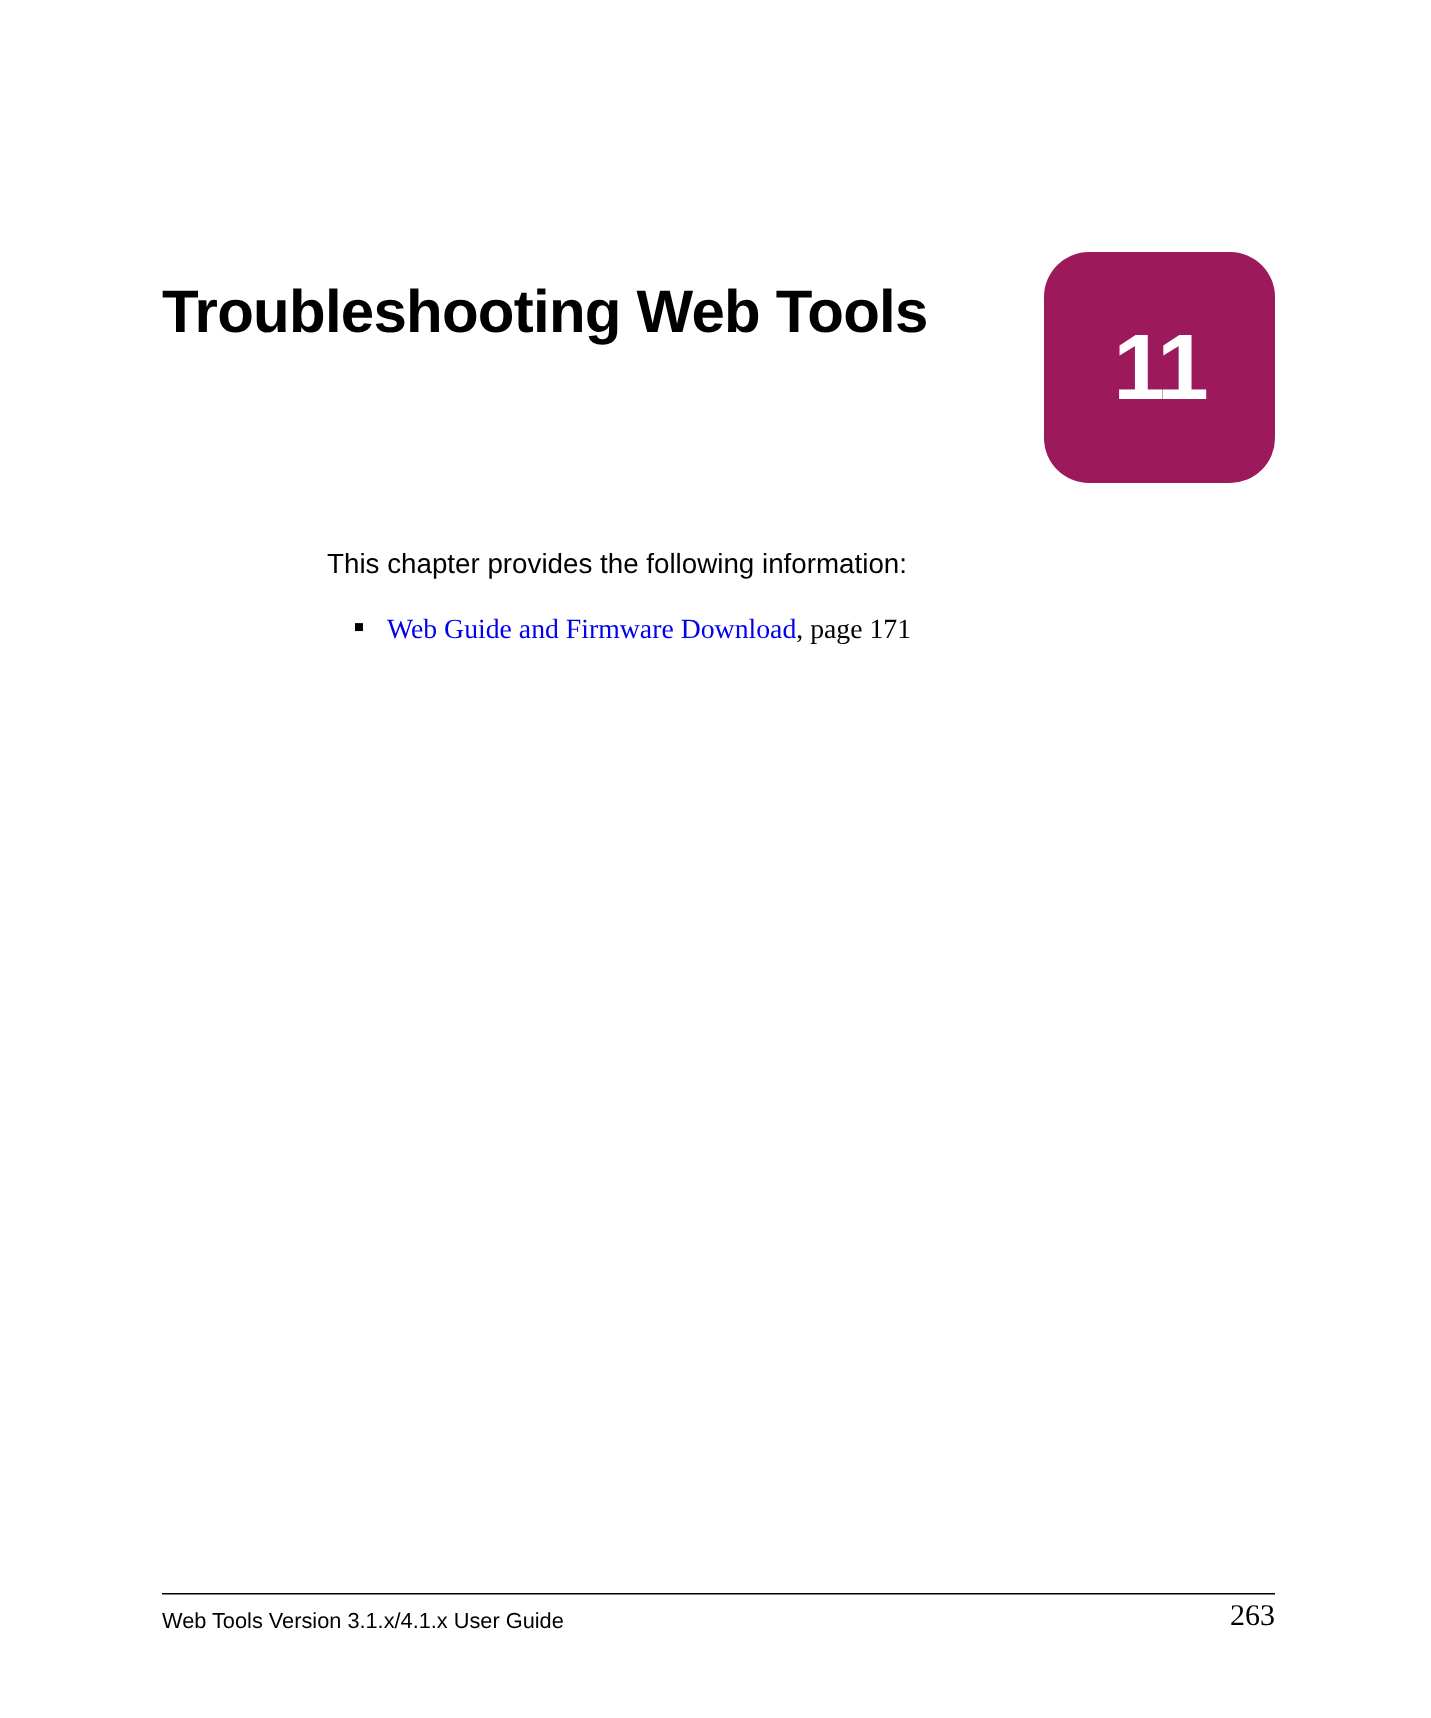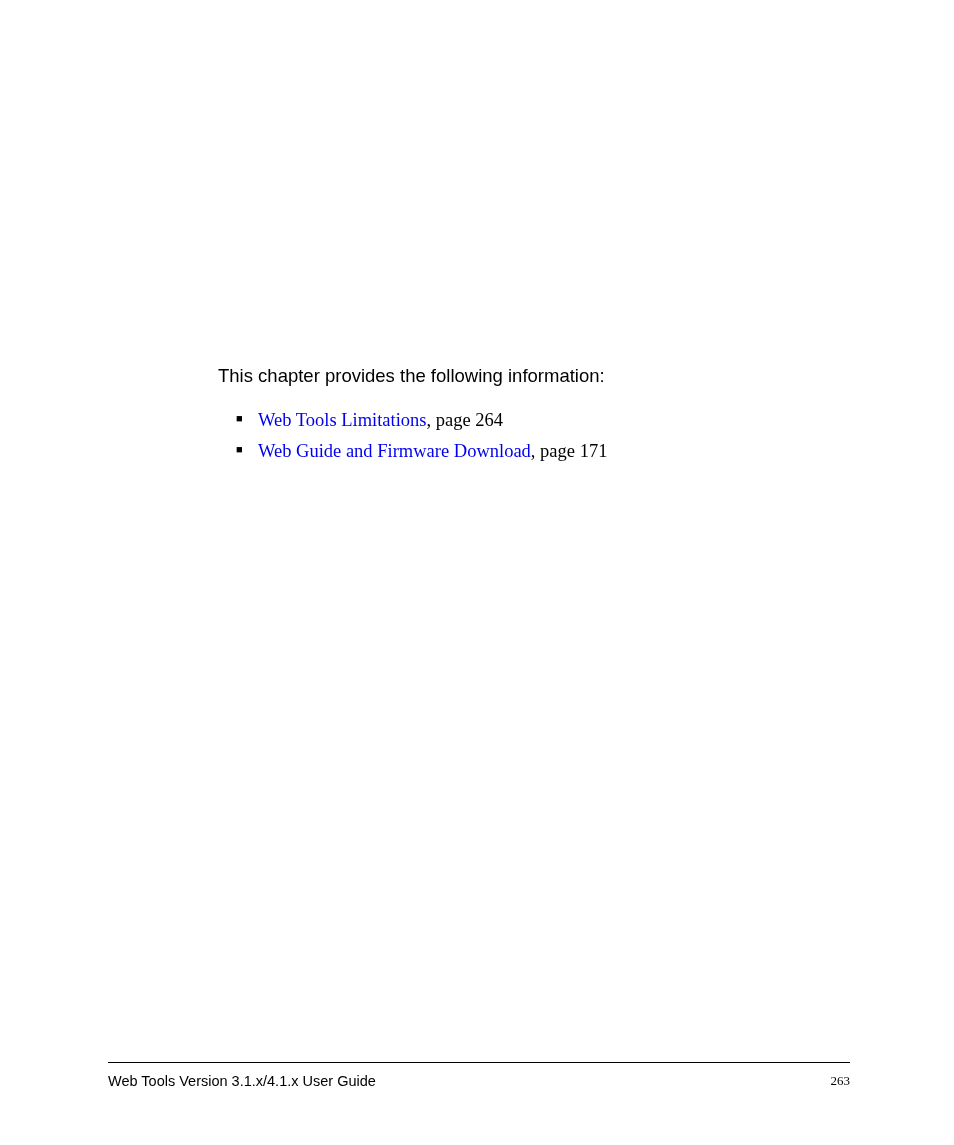--- a/index.html
+++ b/index.html
@@ -99,36 +99,39 @@
     left: 108px;
     font-family: Arial, Helvetica, sans-serif;
     font-size: 14.5px;
     color: #000;
   }
   .footer-right {
     position: absolute;
     bottom: 56px;
     right: 104px;
     font-family: 'Times New Roman', Times, serif;
-    font-size: 13px;
+    font-size: 20px;
     color: #000;
   }
 </style>
 </head>
 <body>
 
 <div class="page">
 
+  <div class="chapter-header">
+    <h1 class="chapter-title">Troubleshooting Web Tools</h1>
+    <div class="chapter-badge">
+      <span class="chapter-number">11</span>
+    </div>
+  </div>
 
   <div class="body-text">
     <p class="intro-line">This chapter provides the following information:</p>
     <ul class="bullet-list">
-      <li class="bullet-item">
-        <a class="link">Web Tools Limitations</a><span>, page 264</span>
-      </li>
       <li class="bullet-item">
         <a class="link">Web Guide and Firmware Download</a><span>, page 171</span>
       </li>
     </ul>
   </div>
 
   <div class="footer-line"></div>
   <div class="footer-left">Web Tools Version 3.1.x/4.1.x User Guide</div>
   <div class="footer-right">263</div>
 

